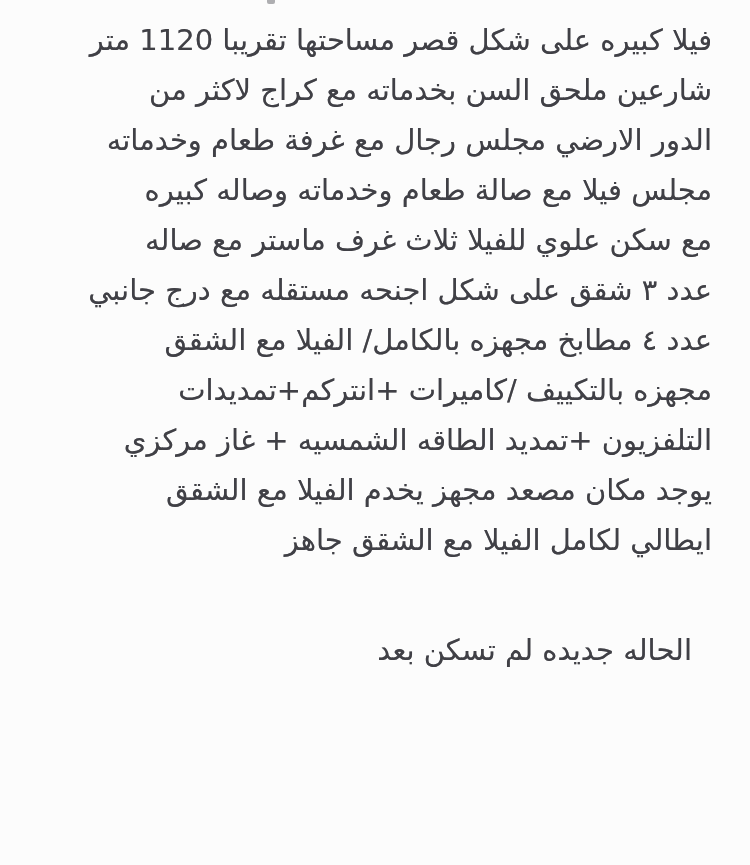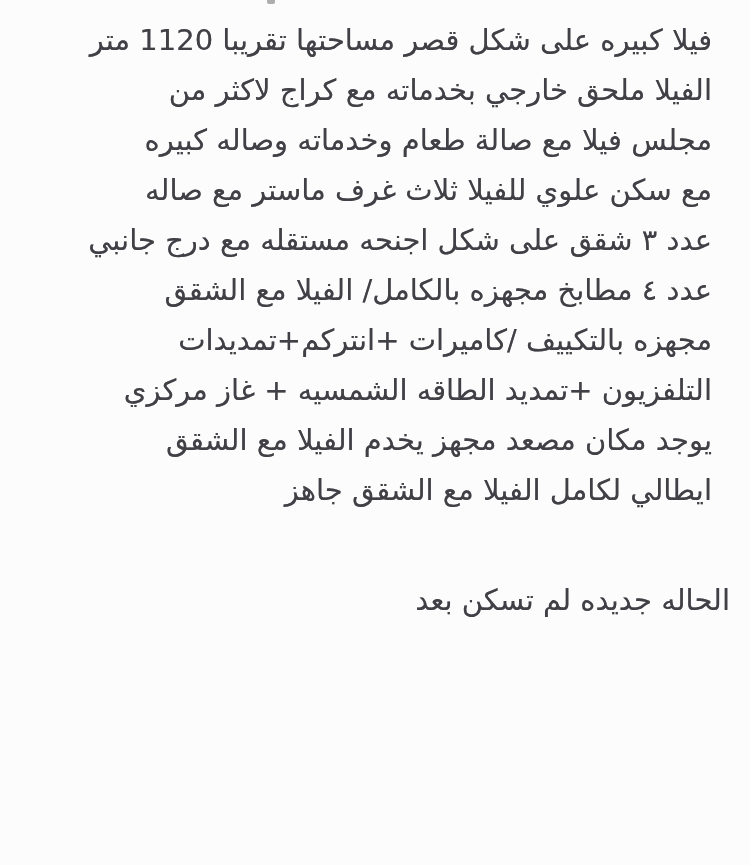--- a/index.html
+++ b/index.html
@@ -39,42 +39,43 @@
     
     text-shadow: 0 0 0.6px rgba(64, 64, 70, 0.55);
     letter-spacing: 0;
   }
   .line {
     white-space: nowrap;
   }
   .footer-line {
     direction: rtl;
     text-align: right;
-    padding: 0 20px 0 40px;
+    padding: 0 58px 0 40px;
     margin-top: 60px;
     color: #404046;
     font-size: 29px;
     line-height: 50px;
     text-shadow: 0 0 0.6px rgba(64, 64, 70, 0.55);
     white-space: nowrap;
   }
 </style>
 </head>
 <body>
 
 <div class="page">
   <div class="speck"></div>
 
   <div class="doc">
 
       <div class="line">فيلا كبيره على شكل قصر مساحتها تقريبا 1120 متر</div>
 
-      <div class="line">الفيلا ملحق خارجي بخدماته مع كراج لاكثر من</div>
+      <div class="line">شارعين ملحق السن بخدماته مع كراج لاكثر من</div>
 
 
+      <div class="line">الدور الارضي مجلس رجال مع غرفة طعام وخدماته</div>
 
       <div class="line">مجلس فيلا مع صالة طعام وخدماته وصاله كبيره</div>
 
 
 
       <div class="line">مع سكن علوي للفيلا ثلاث غرف ماستر مع صاله</div>
 
       <div class="line">عدد ٣ شقق على شكل اجنحه مستقله مع درج جانبي</div>
 
       <div class="line">عدد ٤ مطابخ مجهزه بالكامل/ الفيلا مع الشقق</div>

